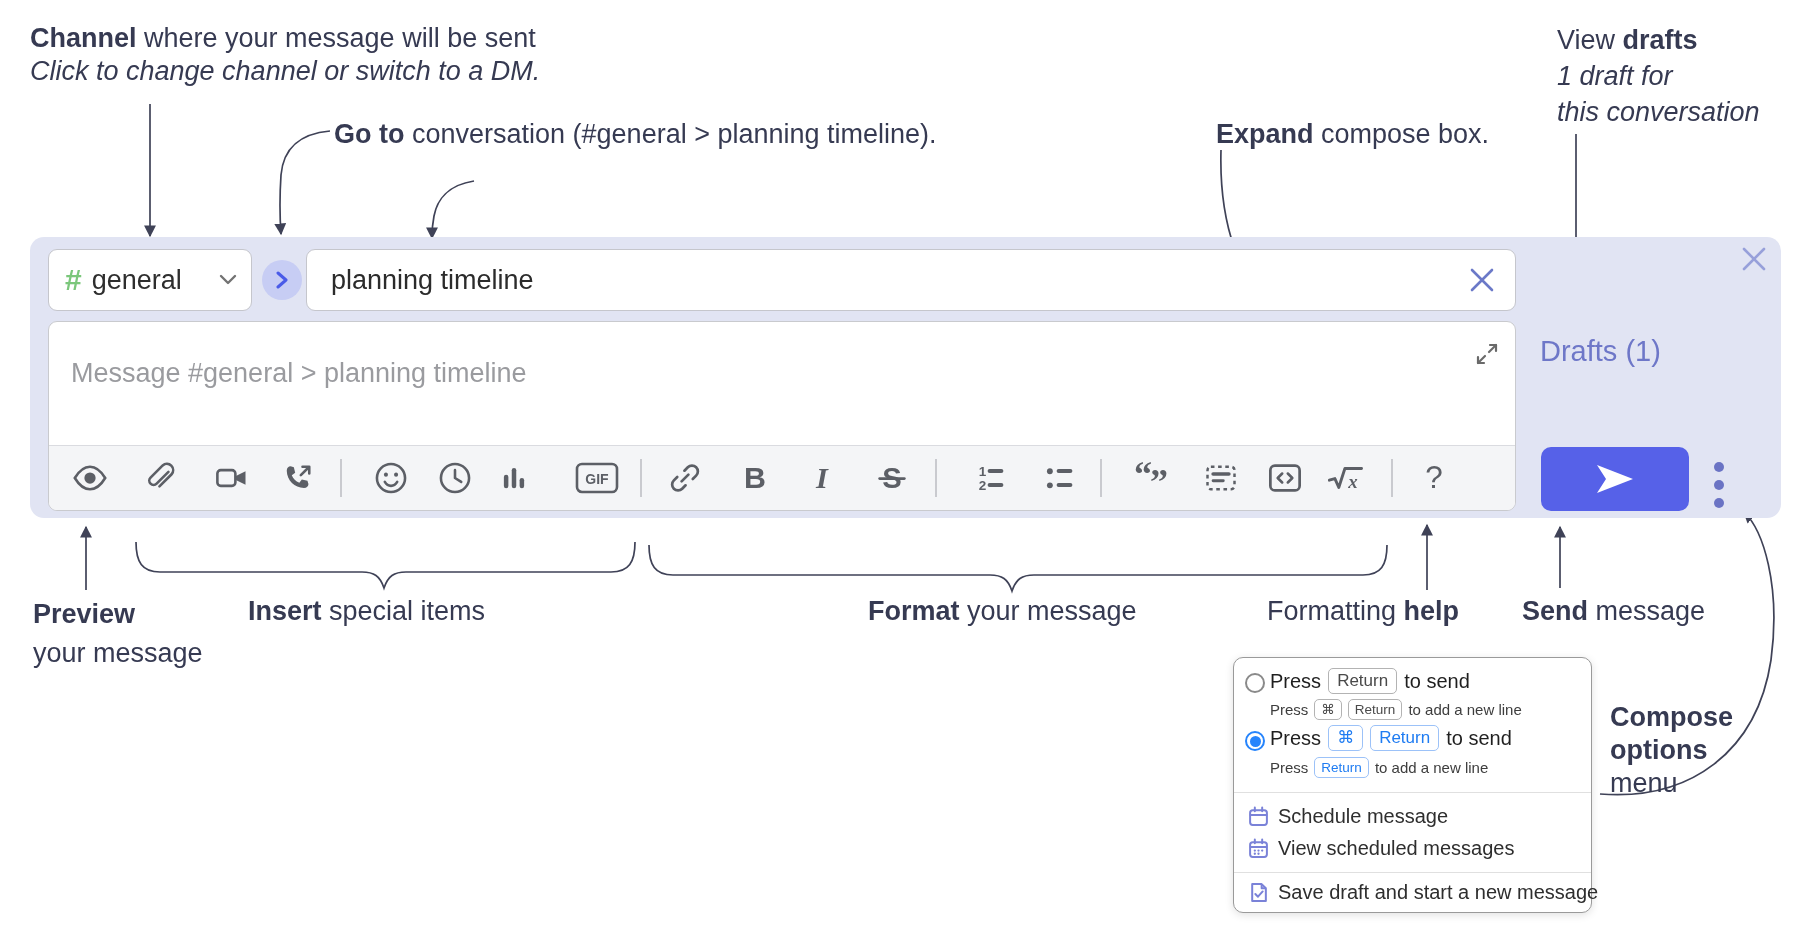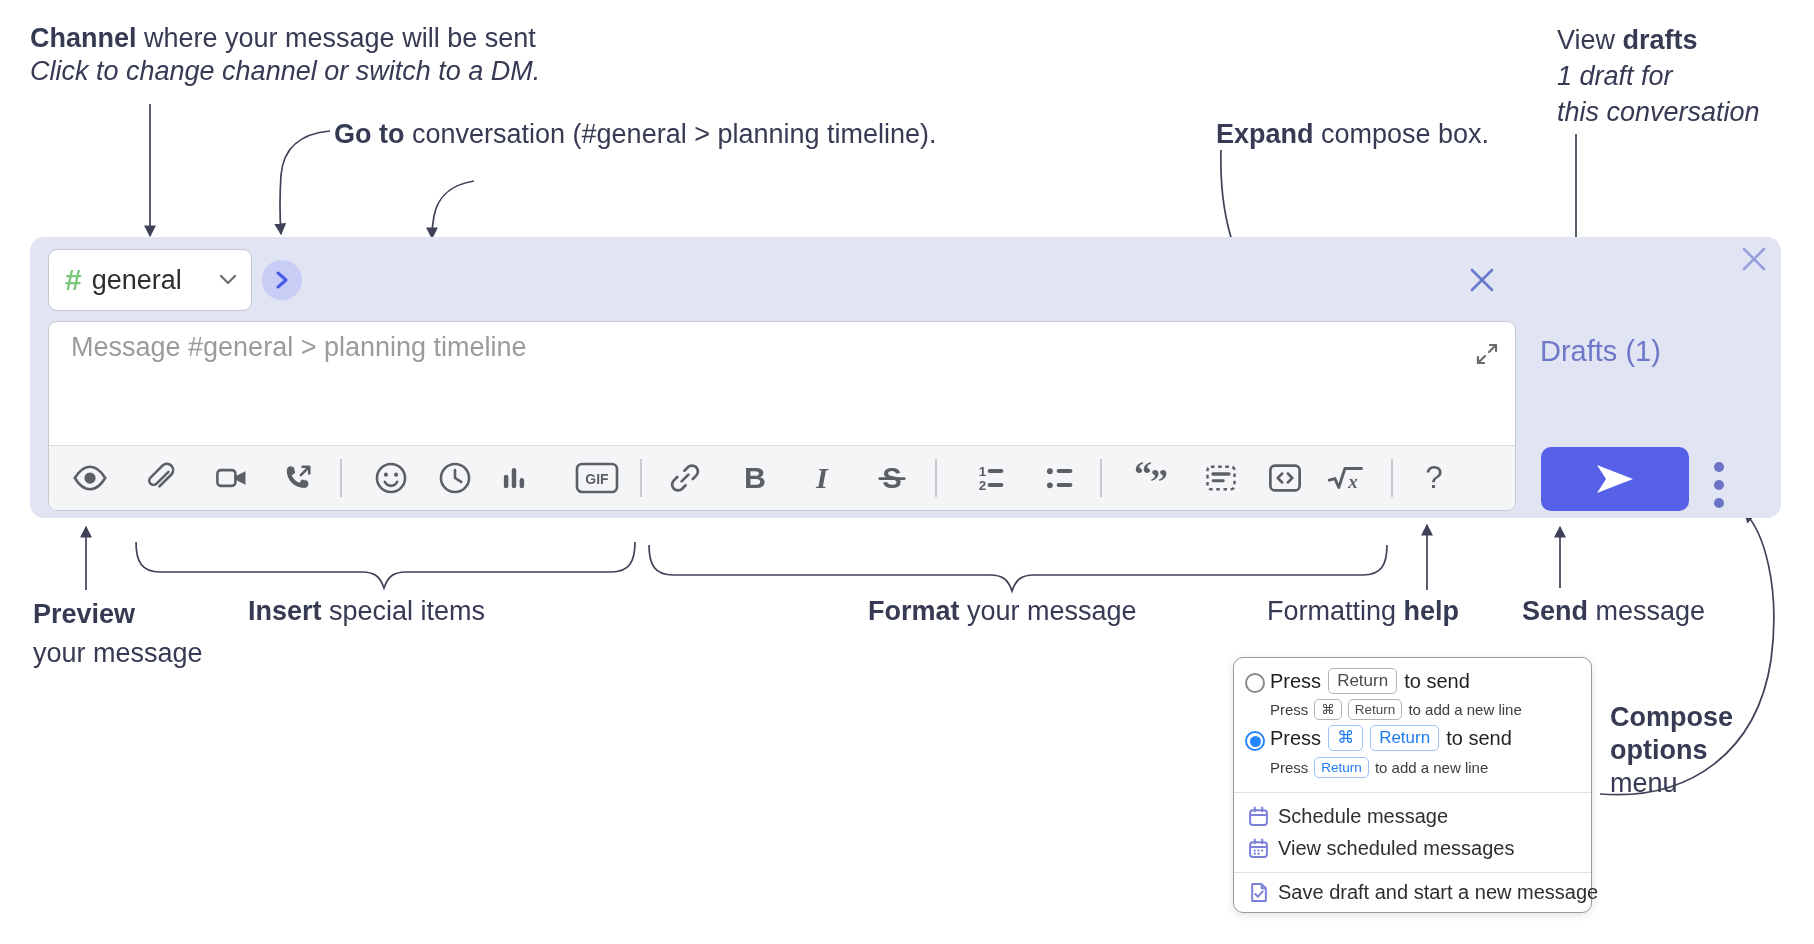--- a/index.html
+++ b/index.html
@@ -25,21 +25,21 @@
   .goto{position:absolute;left:232px;top:23px;width:40px;height:40px;border-radius:50%;
         background:#c7cdf4;display:flex;align-items:center;justify-content:center;cursor:pointer;}
   .topic{position:absolute;left:276px;top:12px;width:1210px;height:62px;background:#fff;
          border:1px solid #c5c6cc;border-radius:9px;box-sizing:border-box;
          font-family:"Liberation Sans",sans-serif;font-size:27px;color:#2b2b2b;
          padding:0 60px 0 24px;}
   .topic-clear{position:absolute;left:1438px;top:29px;width:28px;height:28px;cursor:pointer;}
   .msgbox{position:absolute;left:18px;top:84px;width:1468px;height:190px;background:#fff;
           border:1px solid #c9cace;border-radius:9px;box-sizing:border-box;overflow:hidden;}
   .msgbox textarea{position:absolute;left:0;top:0;width:100%;height:122px;border:0;resize:none;
-          outline:none;box-sizing:border-box;padding:10px 60px 0 22px;
+          outline:none;box-sizing:border-box;padding:36px 60px 0 22px;
           font-family:"Liberation Sans",sans-serif;font-size:27px;color:#2b2b2b;background:transparent;}
   .msgbox textarea::placeholder{color:#9a9b9f;opacity:1;}
   .expand-ic{position:absolute;left:1424px;top:18px;width:28px;height:28px;cursor:pointer;}
   .toolbar{position:absolute;left:0;top:123px;width:100%;height:65px;background:#f4f5f7;
            border-top:1px solid #dadbe0;}
   .tic{position:absolute;top:10px;width:44px;height:44px;display:flex;align-items:center;
        justify-content:flex-end;cursor:pointer;color:#5c5f66;}
   .tsep{position:absolute;top:13px;width:2px;height:38px;background:#c9cacf;}
   .drafts{position:absolute;left:1510px;top:98px;font-size:29px;color:#6e77c8;cursor:pointer;}
   .send-btn{position:absolute;left:1511px;top:210px;width:148px;height:64px;border:0;
@@ -152,20 +152,21 @@
           </svg>
       </span>
     </div>
 
     <div class="goto">
       <svg width="16" height="18" viewBox="0 0 16 18">
         <path d="M4 2 L12 9 L4 16" fill="none" stroke="#4a5be8" stroke-width="3" stroke-linecap="round" stroke-linejoin="round"></path>
       </svg>
     </div>
 
+    <input class="topic" type="text" value="planning timeline" style="">
     <svg class="topic-clear" viewBox="0 0 28 28">
       <path d="M4 4 L24 24 M24 4 L4 24" stroke="#6b79c8" stroke-width="2.6" stroke-linecap="round"></path>
     </svg>
 
     <div class="msgbox">
       <textarea placeholder="Message #general &gt; planning timeline" style=""></textarea>
       <svg class="expand-ic" viewBox="0 0 28 28">
         <g stroke="#6a6a6a" stroke-width="2.2" fill="none" stroke-linecap="round" stroke-linejoin="round">
           <path d="M17 5 L23 5 L23 11"></path>
             <path d="M23 5 L16 12"></path>

